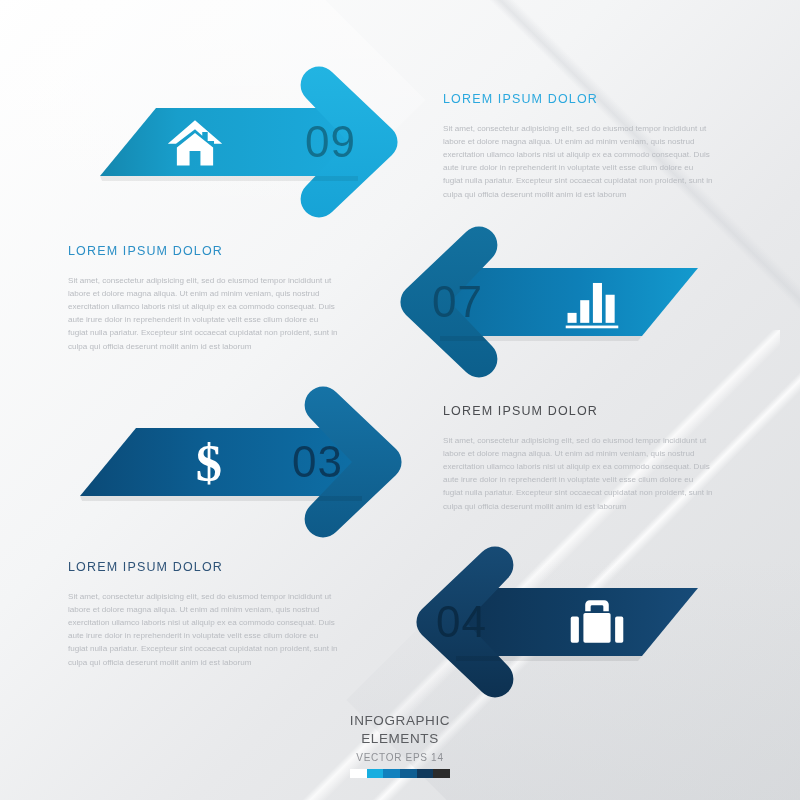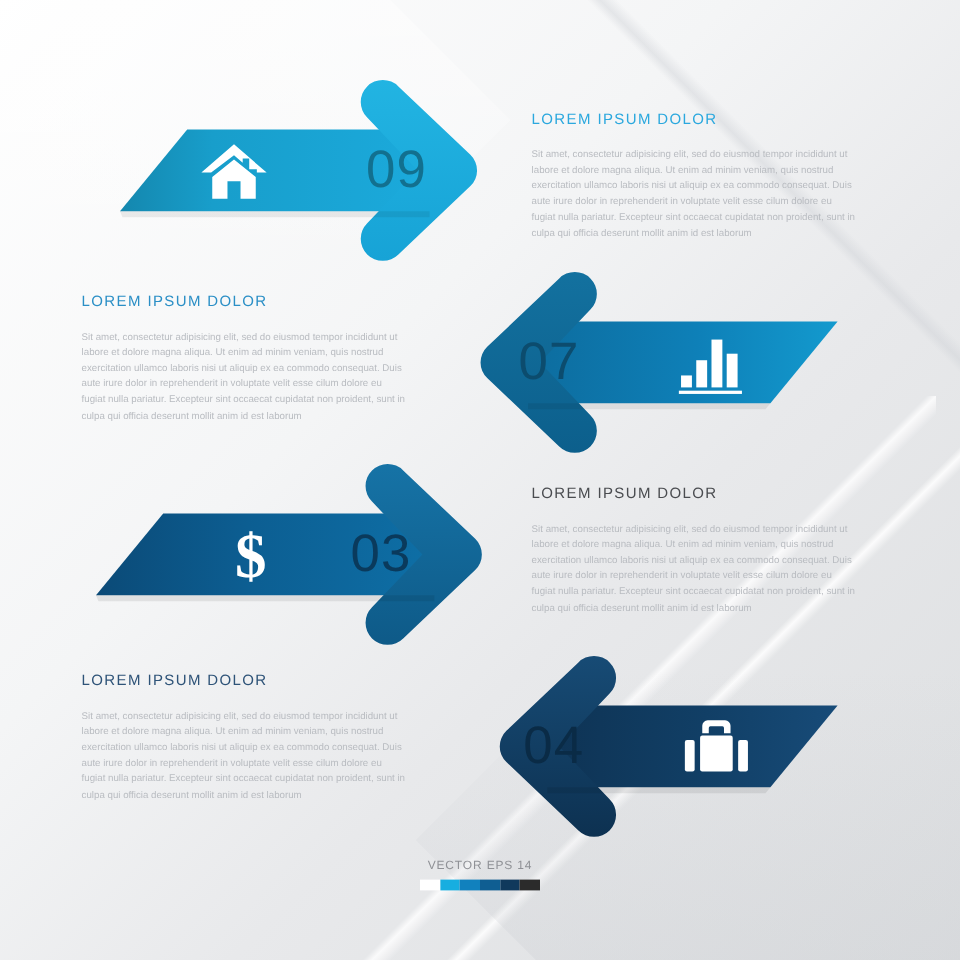--- a/index.html
+++ b/index.html
@@ -302,20 +302,24 @@
 
     <span class="arrow-number" style="left:412px; color:#0A2B46;margin-left:24px;">04</span>
 
     <div class="text-block" style="left:68px; top:18px;">
       <h3 class="tb-heading" style="color:#2e5378;">LOREM IPSUM DOLOR</h3>
       <p class="tb-body">Sit amet, consectetur adipisicing elit, sed do eiusmod tempor incididunt ut labore et dolore magna aliqua. Ut enim ad minim veniam, quis nostrud exercitation ullamco laboris nisi ut aliquip ex ea commodo consequat. Duis aute irure dolor in reprehenderit in voluptate velit esse cilum dolore eu fugiat nulla pariatur. Excepteur sint occaecat cupidatat non proident, sunt in culpa qui officia deserunt mollit anim id est laborum</p>
     </div>
   </div>
 
   <div class="footer">
+    <p class="footer-title">
+      <span>INFOGRAPHIC</span><br>
+      <span>ELEMENTS</span>
+    </p>
     <p class="footer-sub">VECTOR EPS 14</p>
     <div class="swatches">
       <span class="swatch" style="background: rgb(255, 255, 255);"></span>
       <span class="swatch" style="background: rgb(23, 174, 224);"></span>
       <span class="swatch" style="background: rgb(17, 129, 190);"></span>
       <span class="swatch" style="background: rgb(15, 94, 146);"></span>
       <span class="swatch" style="background: rgb(16, 57, 92);"></span>
       <span class="swatch" style="background: rgb(43, 43, 43);"></span>
     </div>
   </div>

